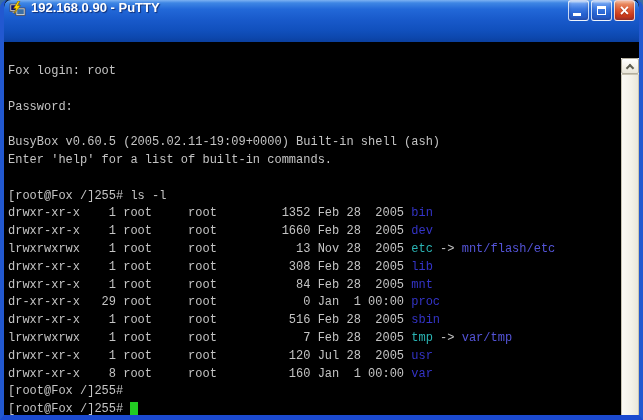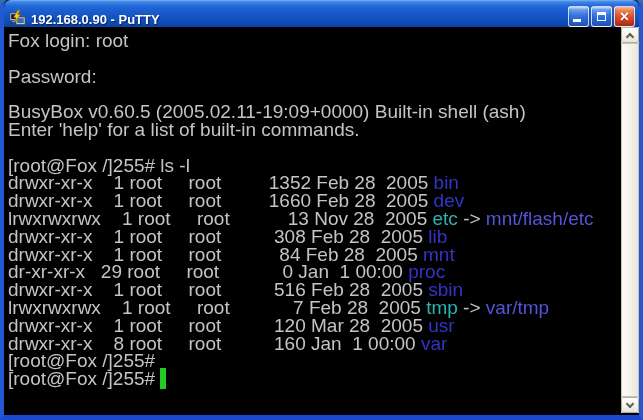--- a/index.html
+++ b/index.html
@@ -11,23 +11,23 @@
     border-left:4px solid #2258d0;
     border-right:4px solid #2258d0;
     border-bottom:5px solid #1b4ad0;
     border-radius:8px 8px 0 0;
     overflow:hidden;
     background:#000;
     font-family:"Liberation Sans", sans-serif;
   }
   
   .titlebar{
-    height:27px;
-    margin:-0px -0px 0 -0px;
-    display:flex;align-items:flex-end;
+    height:42px;
+    margin:-0px -0px 16px -0px;
+    display:flex;align-items:flex-start;
     padding:0 4px 0 4px;
     background:linear-gradient(180deg,
       #7db2f2 0%, #3e86e4 7%, #2268d8 22%, #1859ca 48%,
       #1150bd 72%, #0d47ad 90%, #0a3f9e 100%);
     border-radius:7px 7px 0 0;
     user-select:none;
   }
   .app-icon{width:18px;height:18px;margin-right:5px;display:flex;align-items:center;justify-content:center;}
   .title-text{
     flex:1;
@@ -52,22 +52,22 @@
   .client{display:flex;height:386px;background:#000;}
   .terminal{
     flex:1;
     background:var(--c-background,#000);
     padding:5px 0 0 4px;
     overflow:hidden;
     cursor:text;
   }
   .term-line{
     height:17.8px;
-    font-family:Liberation Sans, sans-serif;
-    font-size:19px;line-height:17.8px;
+    font-family:Liberation Mono, monospace;
+    font-size:12px;line-height:17.8px;
     white-space:pre;
   }
   .c-default{color:var(--c-default,#c4c4c4);}
   .c-dir{color:var(--c-dir,#3434c8);}
   .c-symlink{color:var(--c-symlink,#2ab4b4);}
   .c-exec{color:var(--c-exec,#2bbb2b);}
   .c-target{color:var(--c-target,#5454d8);}
   .c-cursor{background:var(--c-cursor,#22cc22);color:var(--c-cursor,#22cc22);}
   
   .scrollbar{
@@ -133,21 +133,21 @@
           <div class="term-line"></div>
           <div class="term-line"><span class="c-default">[root@Fox /]255# ls -l</span></div>
           <div class="term-line"><span class="c-default">drwxr-xr-x    1 root     root         1352 Feb 28  2005 </span><span class="c-dir">bin</span></div>
           <div class="term-line"><span class="c-default">drwxr-xr-x    1 root     root         1660 Feb 28  2005 </span><span class="c-dir">dev</span></div>
           <div class="term-line"><span class="c-default">lrwxrwxrwx    1 root     root           13 Nov 28  2005 </span><span class="c-symlink">etc</span><span class="c-default"> -&gt; </span><span class="c-target">mnt/flash/etc</span></div>
           <div class="term-line"><span class="c-default">drwxr-xr-x    1 root     root          308 Feb 28  2005 </span><span class="c-dir">lib</span></div>
           <div class="term-line"><span class="c-default">drwxr-xr-x    1 root     root           84 Feb 28  2005 </span><span class="c-dir">mnt</span></div>
           <div class="term-line"><span class="c-default">dr-xr-xr-x   29 root     root            0 Jan  1 00:00 </span><span class="c-dir">proc</span></div>
           <div class="term-line"><span class="c-default">drwxr-xr-x    1 root     root          516 Feb 28  2005 </span><span class="c-dir">sbin</span></div>
           <div class="term-line"><span class="c-default">lrwxrwxrwx    1 root     root            7 Feb 28  2005 </span><span class="c-symlink">tmp</span><span class="c-default"> -&gt; </span><span class="c-target">var/tmp</span></div>
-          <div class="term-line"><span class="c-default">drwxr-xr-x    1 root     root          120 Mar 28  2005 </span><span class="c-dir">usr</span></div>
+          <div class="term-line"><span class="c-default">drwxr-xr-x    1 root     root          120 Jul 28  2005 </span><span class="c-dir">usr</span></div>
           <div class="term-line"><span class="c-default">drwxr-xr-x    8 root     root          160 Jan  1 00:00 </span><span class="c-dir">var</span></div>
           <div class="term-line"><span class="c-default">[root@Fox /]255#</span></div>
           <div class="term-line"><span class="c-default">[root@Fox /]255# </span><span class="c-cursor"> </span></div>
         </div>
     </div>
     <div class="scrollbar">
       <div class="sb-btn">
           <span class="chev up"></span>
         </div>
       <div class="sb-track">

